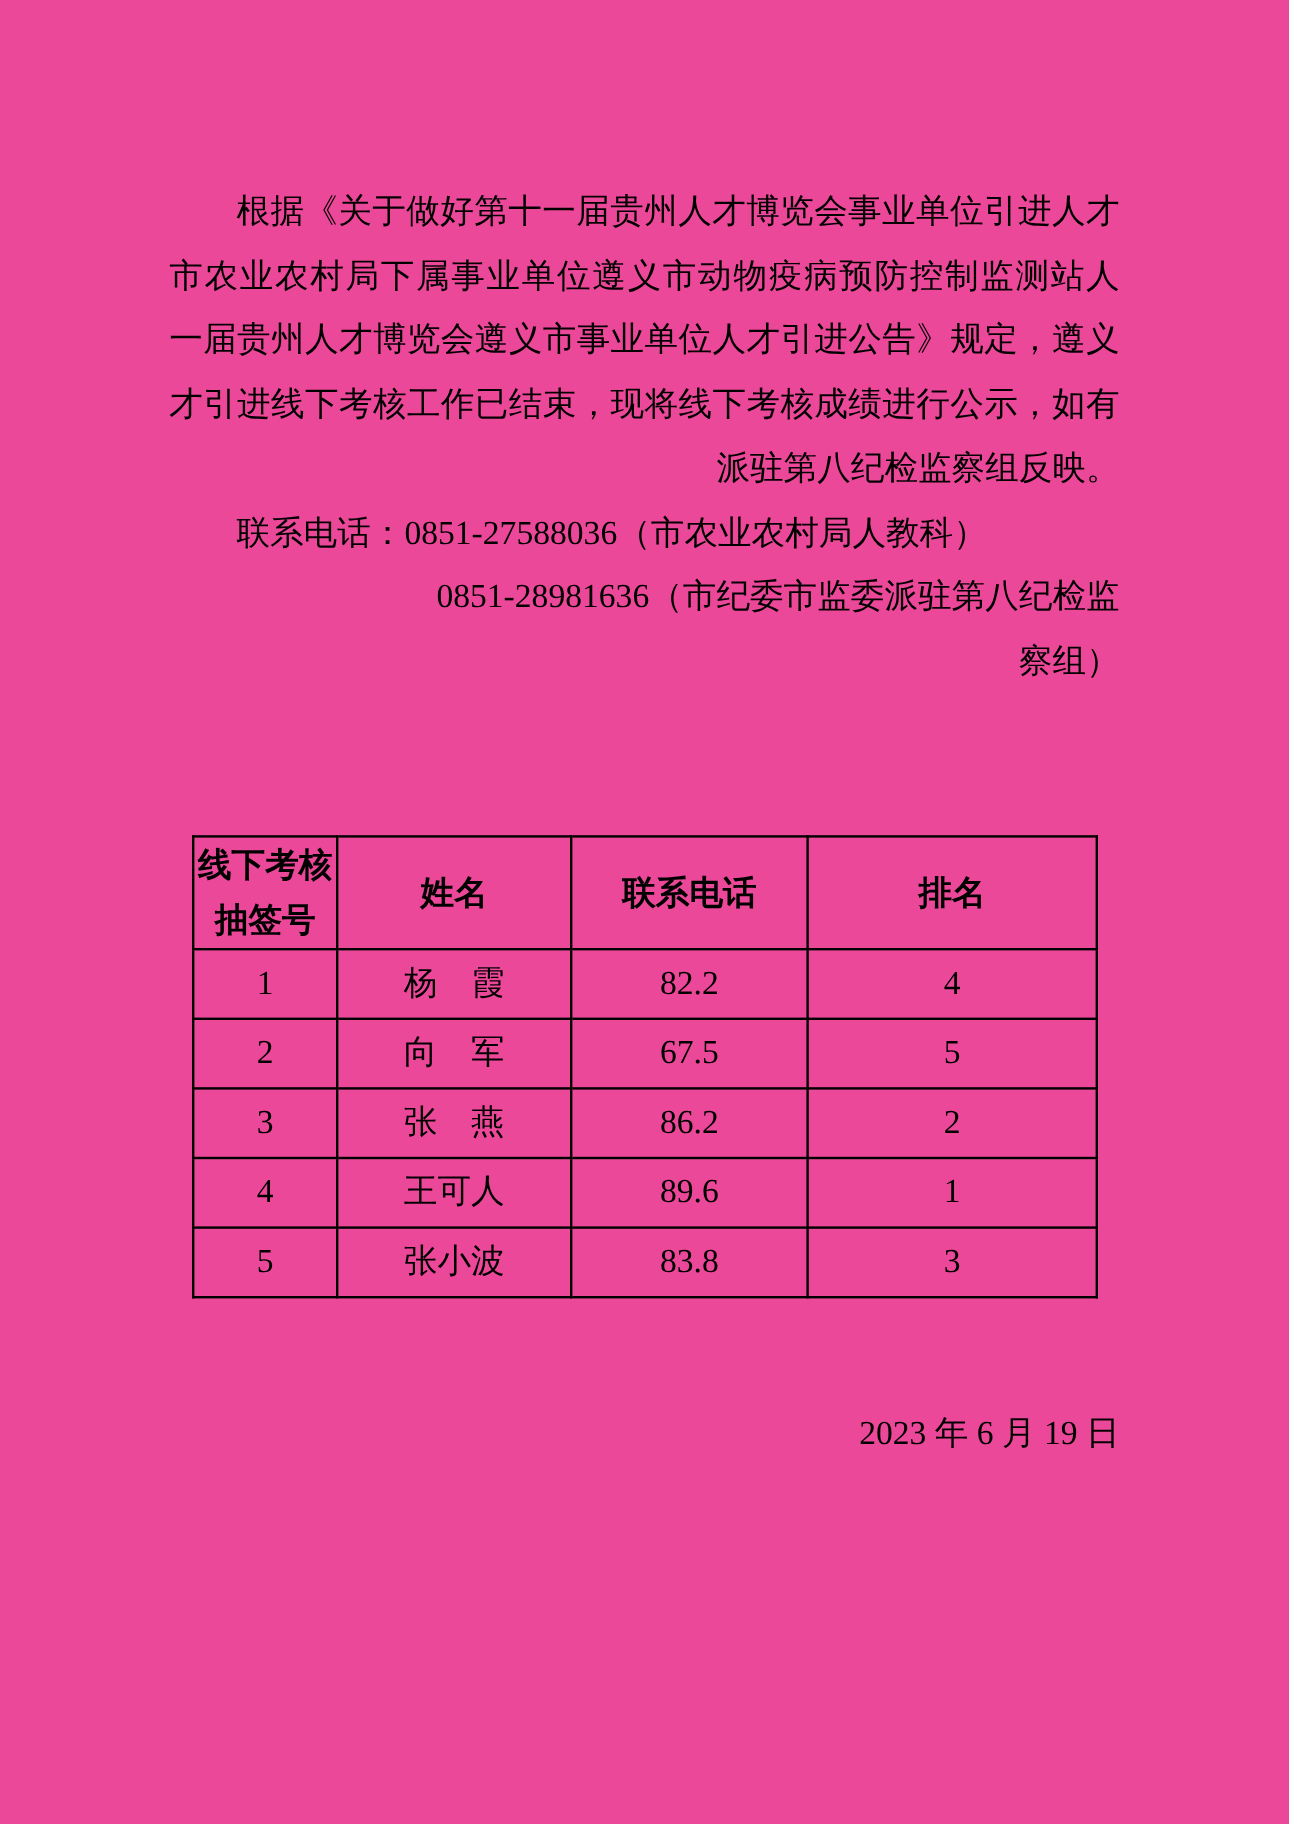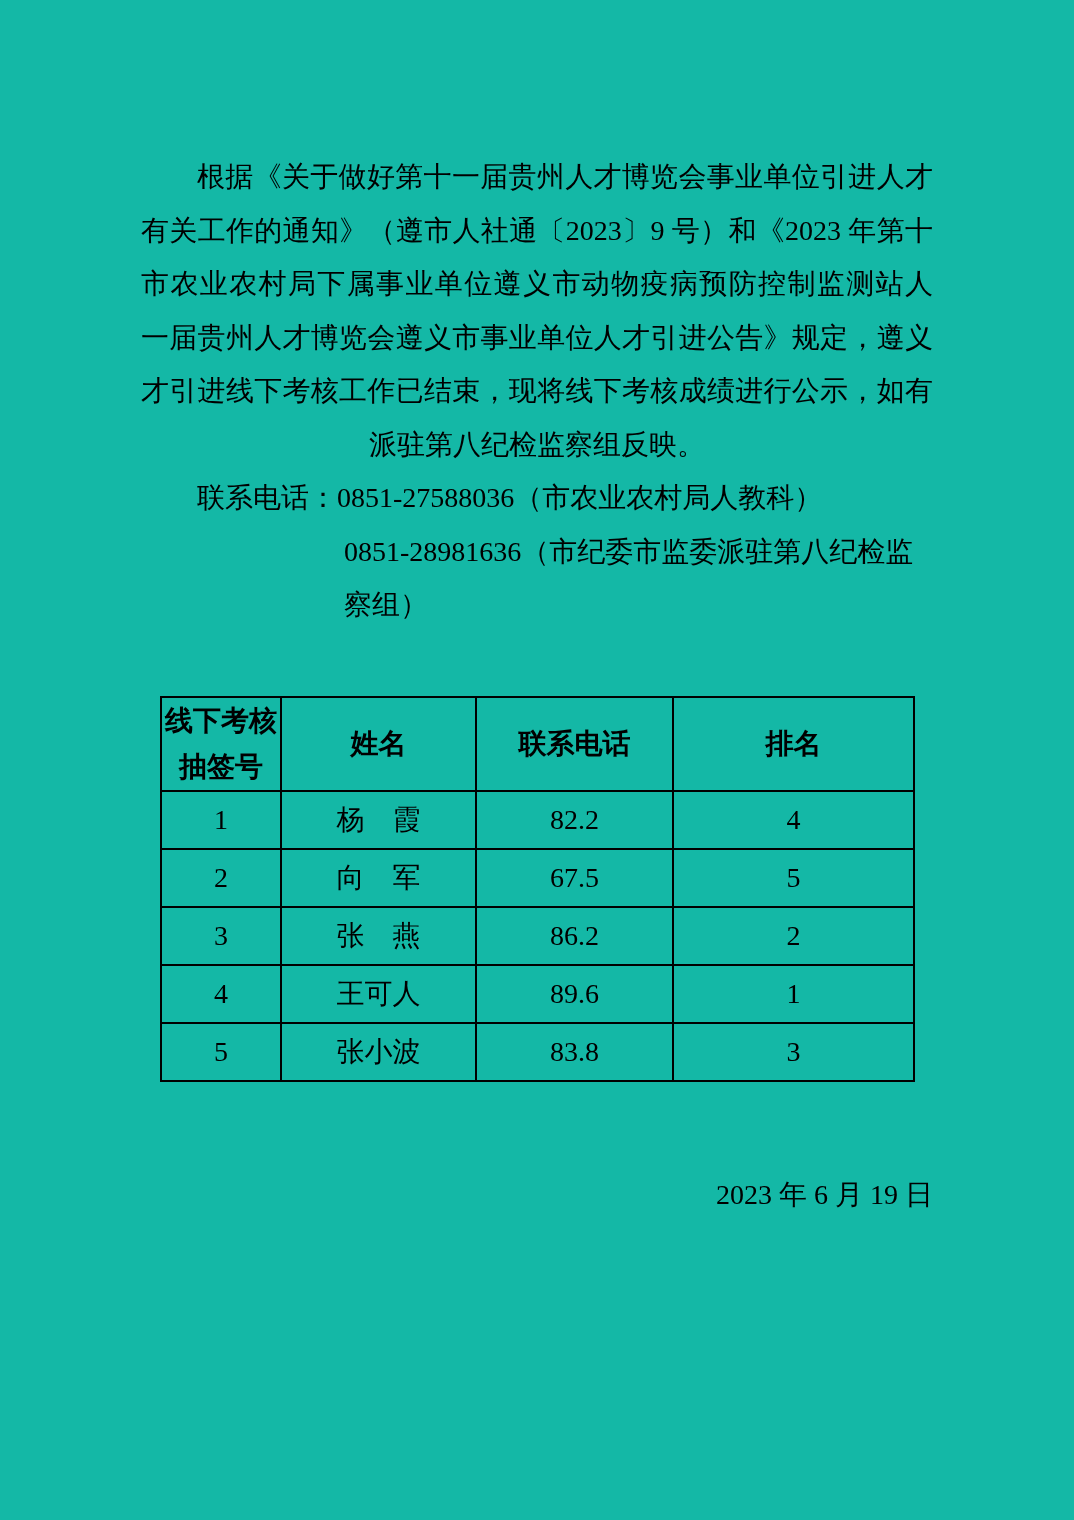--- a/index.html
+++ b/index.html
@@ -1,43 +1,43 @@
 <!DOCTYPE html>
 <html><head>
 <meta charset="utf-8">
 <style>
   html, body { margin: 0; padding: 0; background: #e8e8e8; }
   .page {
     position: relative;
     width: 1074px;
     height: 1520px;
     margin: 0 auto;
-    background: #14b8a6;
+    background: #ec4899;
     color: #000000;
     font-family: "Liberation Serif", "DejaVu Serif", serif;
     overflow: hidden;
   }
   .body-text {
     position: absolute;
     left: 141px;
     top: 150px;
     width: 792px;
     font-size: 28px;
     line-height: 53.5px;
     color: #000000;
   }
   .p-line {
     text-align: justify;
     text-align-last: justify;
     white-space: nowrap;
   }
   .p-line.first { text-indent: 56px; }
-  .p-line.last  { text-align: center; text-align-last: auto; }
+  .p-line.last  { text-align: right; text-align-last: auto; }
   .notice-line  { text-indent: 56px; }
-  .notice-line.phone2 { text-indent: 0; padding-left: 203px; }
+  .notice-line.phone2 { text-indent: 0; padding-left: 203px; text-align: right; }
   .results-table {
     position: absolute;
     left: 160px;
     top: 696px;
     width: 753px;
     border-collapse: collapse;
     table-layout: fixed;
     border-radius: 15px;
   }
   .results-table th, .results-table td {
@@ -72,21 +72,20 @@
     text-align: left;
   }
 </style>
 </head>
 <body>
 
 <div class="page">
 
   <div class="body-text">
     <div class="p-line first">根据《关于做好第十一届贵州人才博览会事业单位引进人才</div>
-    <div class="p-line">有关工作的通知》（遵市人社通〔2023〕9 号）和《2023 年第十</div>
     <div class="p-line">市农业农村局下属事业单位遵义市动物疫病预防控制监测站人</div>
     <div class="p-line">一届贵州人才博览会遵义市事业单位人才引进公告》规定，遵义</div>
     <div class="p-line">才引进线下考核工作已结束，现将线下考核成绩进行公示，如有</div>
     <div class="p-line last">派驻第八纪检监察组反映。</div>
 
     <div class="notice-line">联系电话：0851-27588036（市农业农村局人教科）</div>
     <div class="notice-line phone2">0851-28981636（市纪委市监委派驻第八纪检监察组）</div>
   </div>
 
   <table class="results-table">

